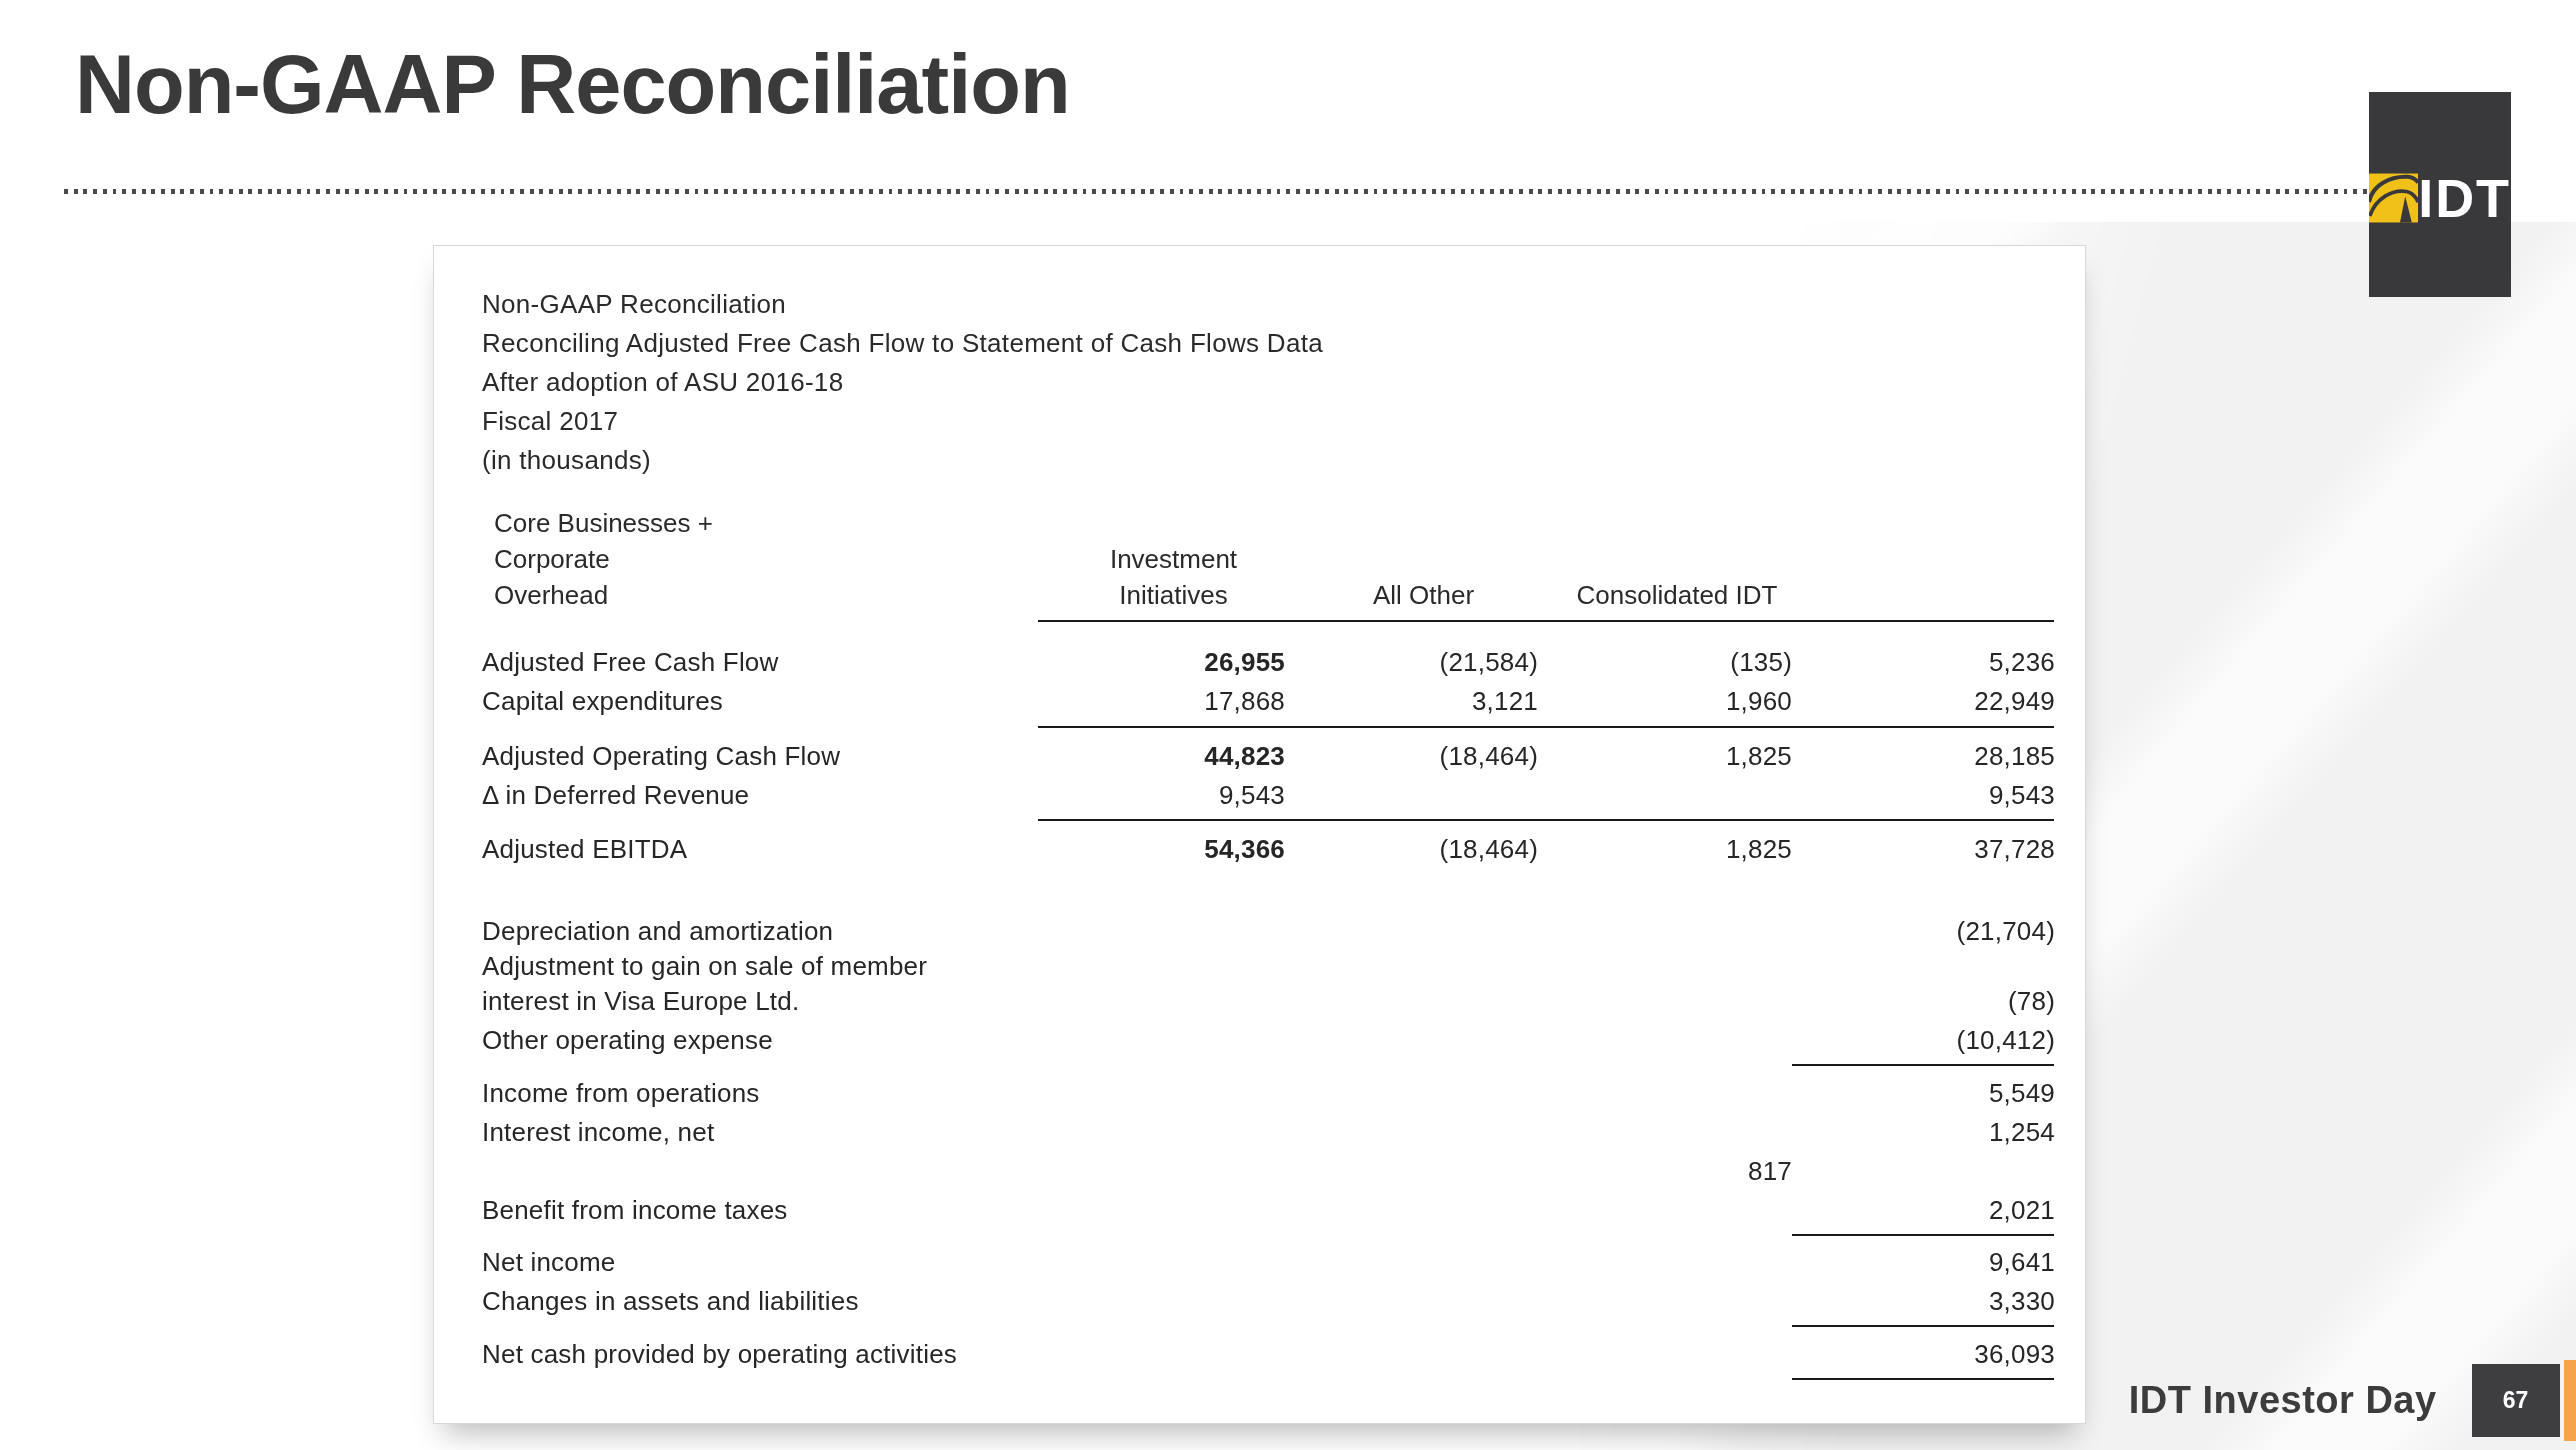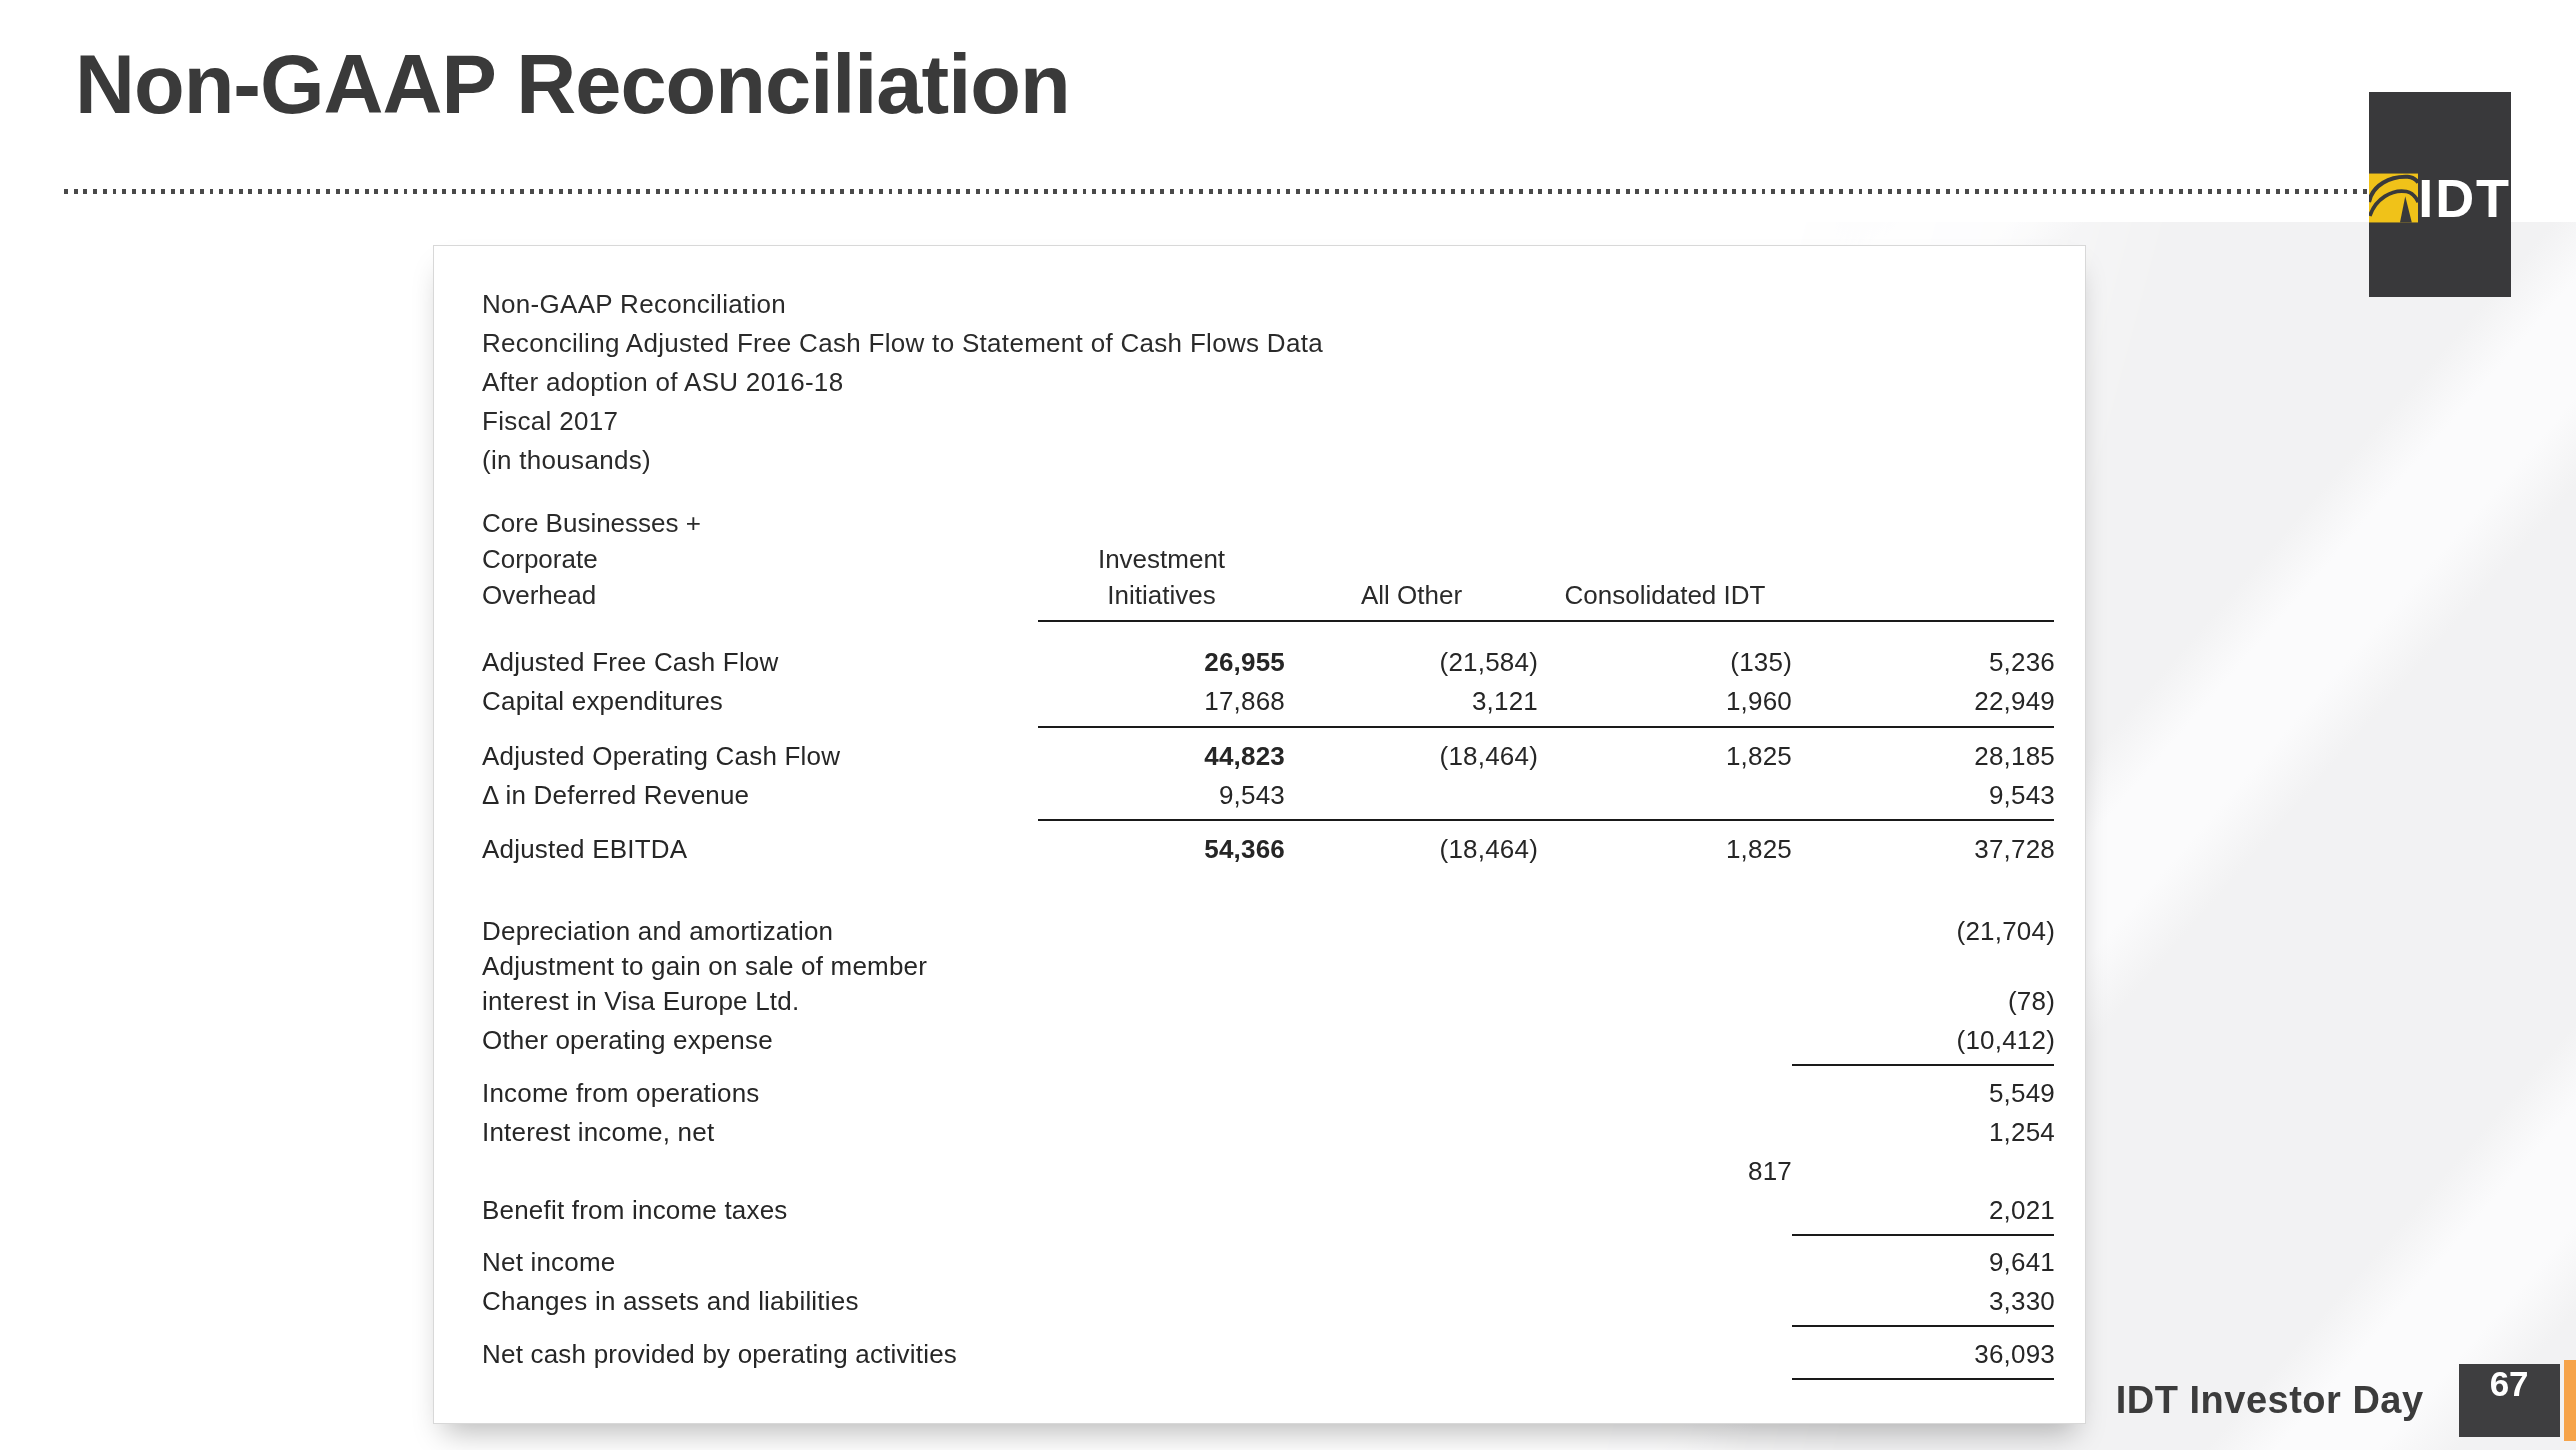--- a/index.html
+++ b/index.html
@@ -42,21 +42,21 @@
     position:absolute; left:433px; top:245px; width:1653px; z-index:2;
     background:#ffffff; border:1px solid #d8d8d8; box-sizing:border-box;
     padding:39px 31px 37px 48px;
     box-shadow:0 17.4px 29px -9.7px rgba(0,0,0,.28);
     color:#2a2a2a;
   }
   .intro-line { font-size:26px; line-height:39px; letter-spacing:0.3px; }
 
   .thead {
     display:grid; grid-template-columns:556px 247px 253px 254px 263px;
-    align-items:end; margin-top:25px;
+    align-items:end; margin-top:25px;margin-left:12px;
   }
   .th { font-size:26px; line-height:36px; text-align:center; }
   .th.c1h { text-align:left; }
 
   .rule { border-top:2.9px solid #1a1a1a; }
   .rule.wide { margin-left:556px; margin-top:6.8px; margin-bottom:6.8px; }
   .rule.narrow { margin-left:1310px; margin-top:5.8px; margin-bottom:5.8px; }
 
   .rows { margin-top:19.3px; }
   .trow {
@@ -66,23 +66,23 @@
   .cell { font-size:26px; line-height:35px; color:#262626; letter-spacing:0.2px; }
   .cell.label { white-space:pre-line; padding-right:9.7px; }
   .cell.num { text-align:right; font-variant-numeric:tabular-nums; }
   .cell.bold { font-weight:700; }
   .spacer { height:43px; }
 
   
   .footer { position:absolute; top:1358px; right:0; height:85px; display:flex; align-items:center; z-index:3; }
   .footer-label { font-size:38px; font-weight:700; color:#3c3c3c; margin-right:35px; letter-spacing:0.5px; }
   .page-box {
-    width:101px; height:73px; background:#3e3e40; color:#ffffff;
-    display:flex; align-items:flex-start; justify-content:center;
-    font-size:35px; font-weight:700;
+    width:88px; height:73px; background:#3e3e40; color:#ffffff;
+    display:flex; align-items:center; justify-content:center;
+    font-size:23px; font-weight:700;
   }
   .orange-tab { width:11.6px; height:81px; margin-left:4.8px; background:#F6A44B; }
 </style>
 </head>
 <body>
 
 <div class="bg-wave"></div>
 
 <h1 class="page-title">Non-GAAP Reconciliation</h1>
 <div class="title-rule"></div>

